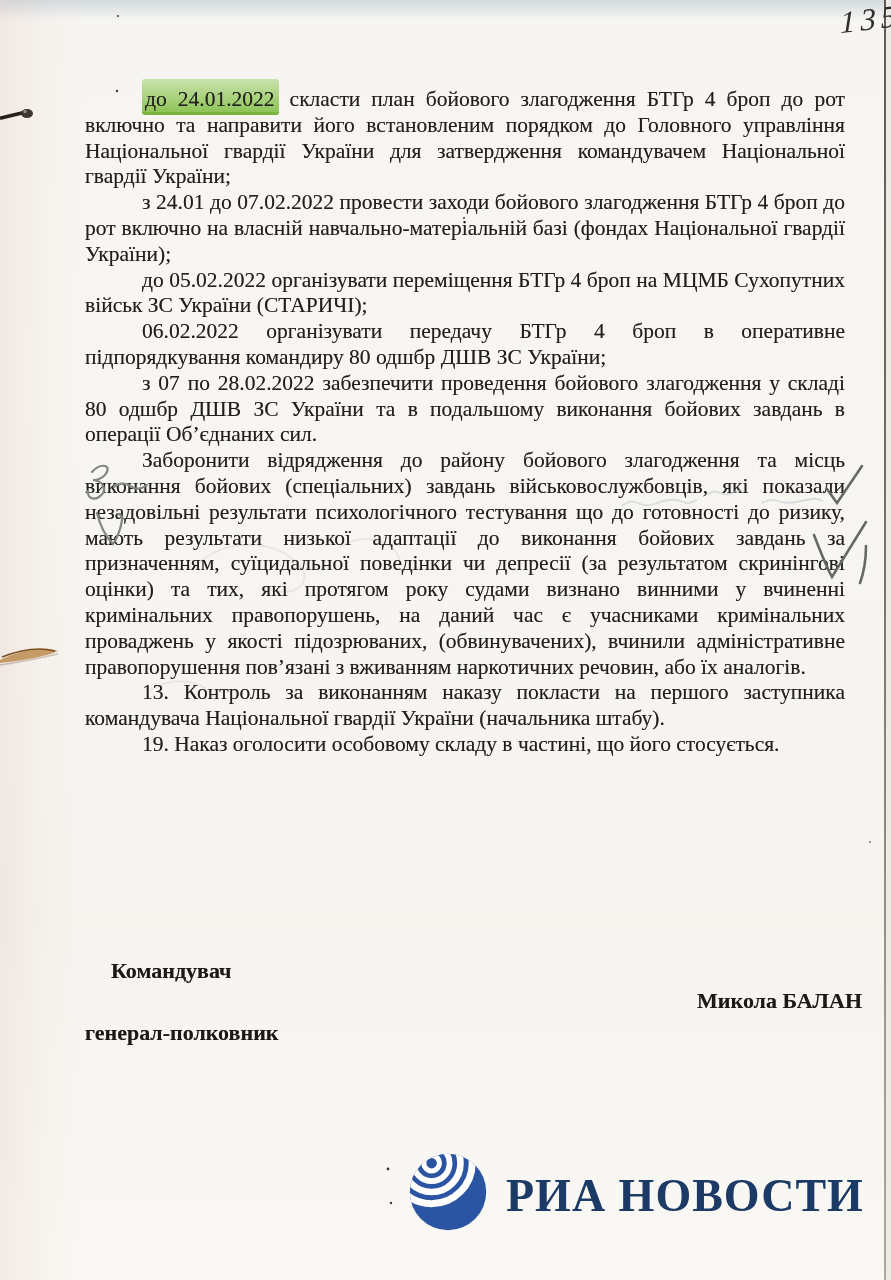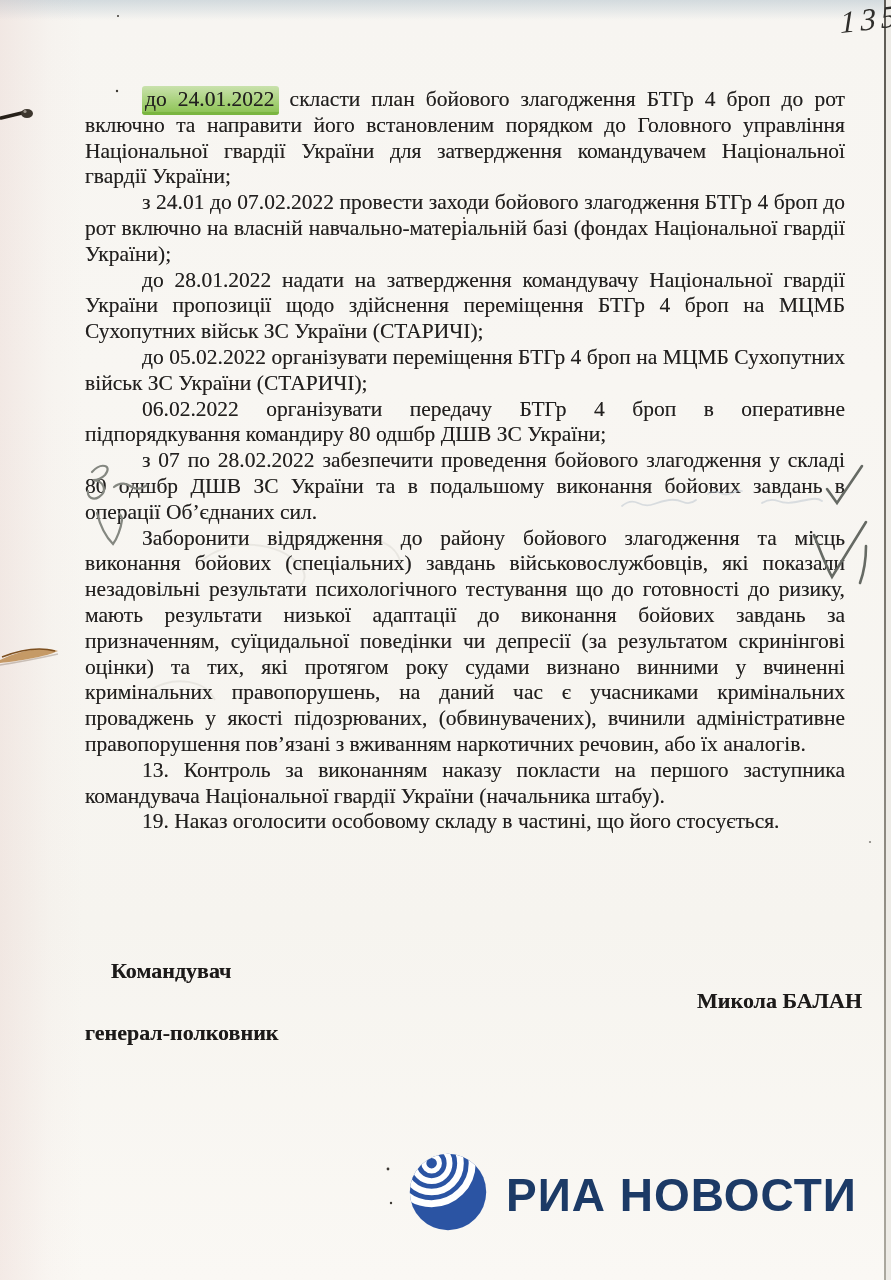--- a/index.html
+++ b/index.html
@@ -36,54 +36,53 @@
   .doc-text{
     position:absolute;left:85px;top:87px;width:760px;
     font-size:21.5px;line-height:25.8px;color:#211f1e;
     text-align:justify;
     text-shadow:0 0 .5px rgba(33,31,30,.5);
   }
   .para{margin:0;text-indent:57px;}
   .hl{
     background:linear-gradient(180deg,rgba(152,205,98,.48),rgba(134,192,74,.92));
     border-bottom:3px solid rgba(118,178,58,.95);
-    border-radius:3px;padding:1px 4px 1px 3px;
+    border-radius:3px;padding:8px 4px 1px 3px;
   }
   .sig{position:absolute;font-weight:bold;font-size:22px;color:#1c1a19;
        text-shadow:0 0 .5px rgba(28,26,25,.5);}
   .sig-line1{left:85px;top:958px;margin-left:26px;}
   .sig-line2{left:85px;top:1020px;font-family:Liberation Serif, serif;}
   .sig-name{right:29px;top:988px;}
   .logo{
     position:absolute;left:409px;top:1152px;height:80px;
     display:flex;align-items:center;gap:19px;
   }
   .logo-text{
-    font-family:Liberation Sans, sans-serif;font-weight:bold;
+    font-family:Liberation Serif, serif;font-weight:bold;
     font-size:46px;letter-spacing:1px;color:#1c3a66;
     transform:translateY(3px);white-space:nowrap;
   }
   .artifacts{position:absolute;left:0;top:0;pointer-events:none;}
 </style>
 </head>
 <body>
 
 <div class="page">
 
   <div class="top-band"></div>
   <div class="left-tint"></div>
   <div class="edge-outer"></div>
   <div class="edge-line"></div>
 
   <div class="page-number">135</div>
 
   <div class="doc-text">
     <p class="para"><span class="hl">до 24.01.2022</span><span> скласти план бойового злагодження БТГр 4 броп до рот включно та направити його встановленим порядком до Головного управління Національної гвардії України для затвердження командувачем Національної гвардії України;</span></p>
     <p class="para">з 24.01 до 07.02.2022 провести заходи бойового злагодження БТГр 4 броп до рот включно на власній навчально-матеріальній базі (фондах Національної гвардії України);</p>
-    <p class="para">до 28.01.2022 надати на затвердження командувачу Національної гвардії України пропозиції щодо здійснення переміщення БТГр 4 броп на МЦМБ Сухопутних військ ЗС України (СТАРИЧІ);</p>
     <p class="para">до 05.02.2022 організувати переміщення БТГр 4 броп на МЦМБ Сухопутних військ ЗС України (СТАРИЧІ);</p>
     <p class="para">06.02.2022 організувати передачу БТГр 4 броп в оперативне підпорядкування командиру 80 одшбр ДШВ ЗС України;</p>
     <p class="para">з 07 по 28.02.2022 забезпечити проведення бойового злагодження у складі 80 одшбр ДШВ ЗС України та в подальшому виконання бойових завдань в операції Об’єднаних сил.</p>
     <p class="para">Заборонити відрядження до району бойового злагодження та місць виконання бойових (спеціальних) завдань військовослужбовців, які показали незадовільні результати психологічного тестування що до готовності до ризику, мають результати низької адаптації до виконання бойових завдань за призначенням, суїцидальної поведінки чи депресії (за результатом скринінгові оцінки) та тих, які протягом року судами визнано винними у вчиненні кримінальних правопорушень, на даний час є учасниками кримінальних проваджень у якості підозрюваних, (обвинувачених), вчинили адміністративне правопорушення пов’язані з вживанням наркотичних речовин, або їх аналогів.</p>
     <p class="para">13. Контроль за виконанням наказу покласти на першого заступника командувача Національної гвардії України (начальника штабу).</p>
     <p class="para">19. Наказ оголосити особовому складу в частині, що його стосується.</p>
   </div>
 
   <div class="sig sig-line1">Командувач</div>
   <div class="sig sig-line2">генерал-полковник</div>

